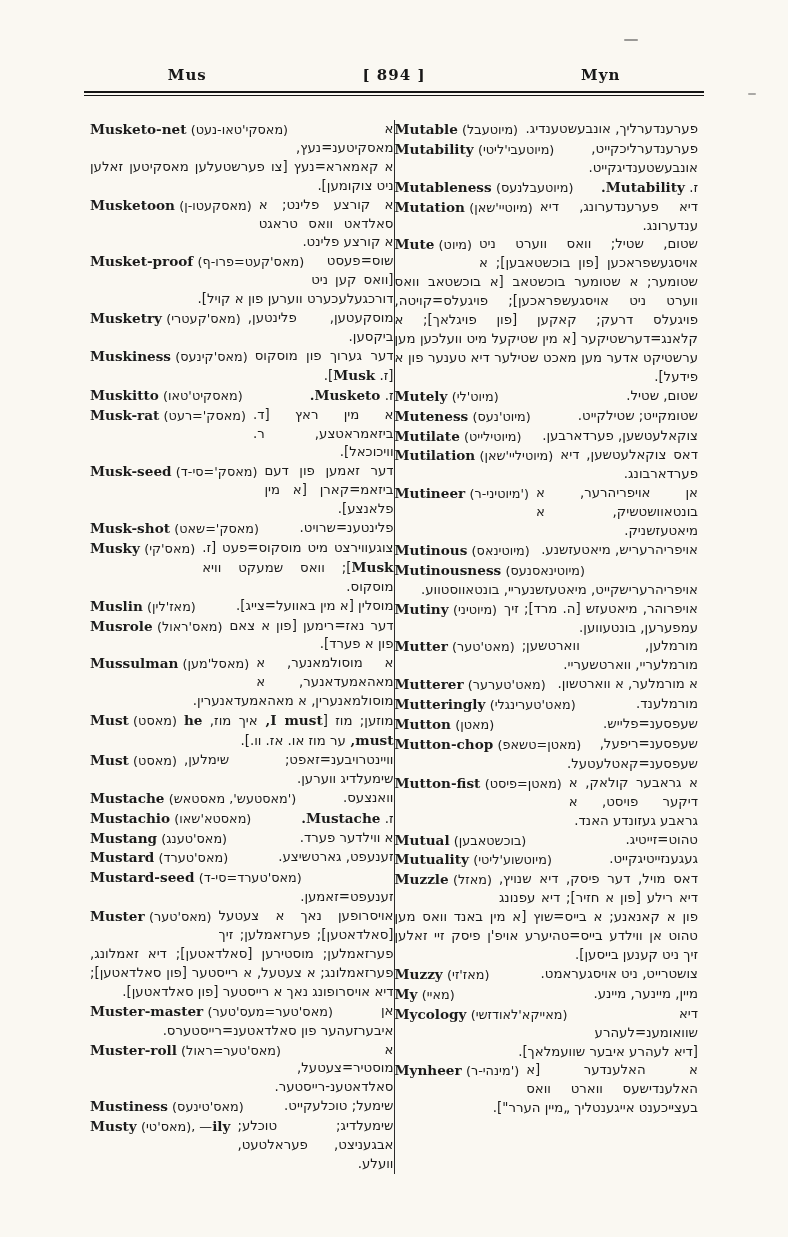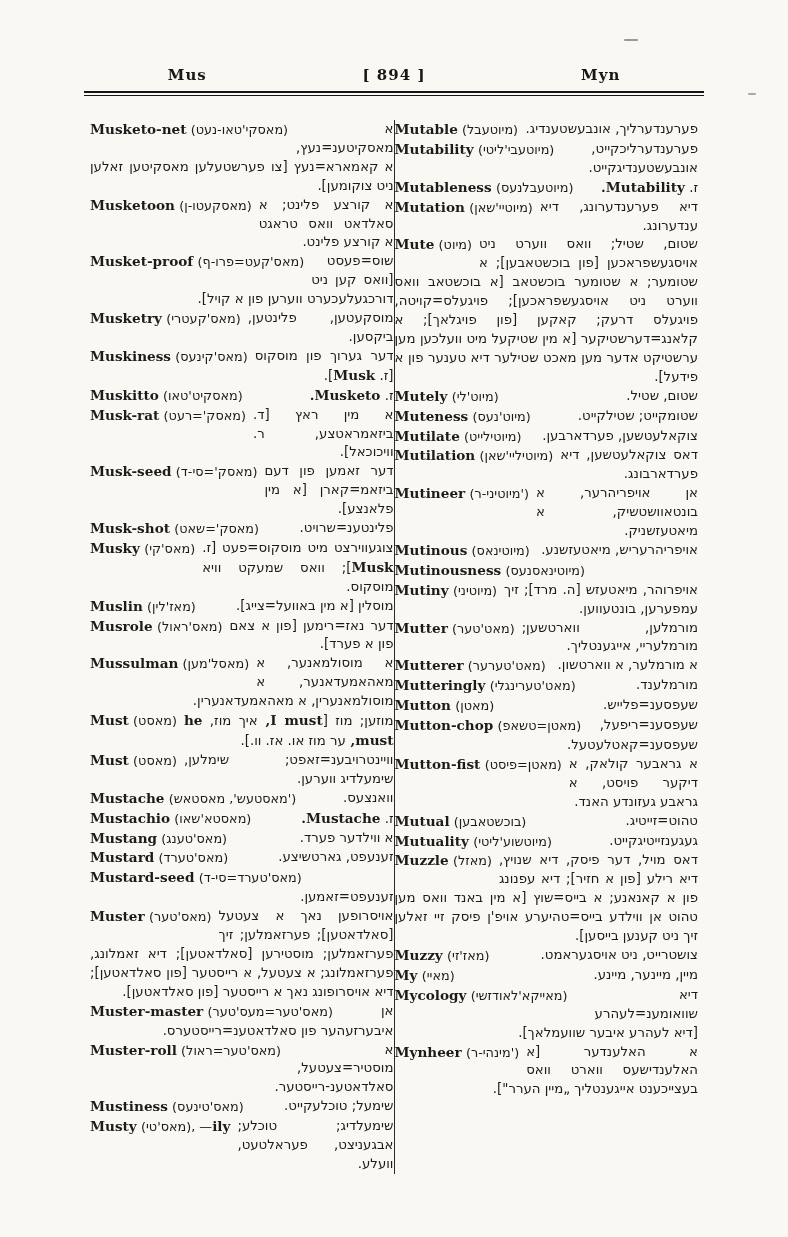--- a/index.html
+++ b/index.html
@@ -95,23 +95,23 @@
         <div class="entry"><span class="hw"><b>Mutability</b> <span class="pron">(מיוטעבי'ליטי)</span></span><span class="def">פערענדערליכקייט, אונבעשטענדיגקייט.</span></div>
         <div class="entry"><span class="hw"><b>Mutableness</b> <span class="pron">(מיוטעבלנעס)</span></span><span class="def">ז. <b>Mutability.</b></span></div>
         <div class="entry"><span class="hw"><b>Mutation</b> <span class="pron">(מיוטיי'שאן)</span></span><span class="def">דיא פערענדערונג, דיא ענדערונג.</span></div>
         <div class="entry"><span class="hw"><b>Mute</b> <span class="pron">(מיוט)</span></span><span class="def">שטום, שטיל; וואס ווערט ניט אויסגעשפראכען [פון בוכשטאבען]; א שטומער; א שטומער בוכשטאב [א בוכשטאב וואס ווערט ניט אויסגעשפראכען]; פויגעלס=קויטה, פויגעלס דרעק; קאקען [פון פויגלאך]; א קלאנג=דערשטיקער [א מין שטיקעל מיט וועלכען מען ערשטיקט אדער מען מאכט שטילער דיא טענער פון א פידעל].</span></div>
         <div class="entry"><span class="hw"><b>Mutely</b> <span class="pron">(מיוט'לי)</span></span><span class="def">שטום, שטיל.</span></div>
         <div class="entry"><span class="hw"><b>Muteness</b> <span class="pron">(מיוט'נעס)</span></span><span class="def">שטומקייט; שטילקייט.</span></div>
         <div class="entry"><span class="hw"><b>Mutilate</b> <span class="pron">(מיוטילייט)</span></span><span class="def">צוקאלעטשען, פערדארבען.</span></div>
         <div class="entry"><span class="hw"><b>Mutilation</b> <span class="pron">(מיוטיליי'שאן)</span></span><span class="def">דאס צוקאלעטשען, דיא פערדארבונג.</span></div>
         <div class="entry"><span class="hw"><b>Mutineer</b> <span class="pron">(מיוטיני-ר')</span></span><span class="def">אן אויפריהרער, א בונטאוושטשיק, א מיאטעזשניק.</span></div>
         <div class="entry"><span class="hw"><b>Mutinous</b> <span class="pron">(מיוטינאס)</span></span><span class="def">אויפריהרעריש, מיאטעזשנע.</span></div>
-        <div class="entry"><span class="hw"><b>Mutinousness</b> <span class="pron">(מיוטינאסנעס)</span></span></div>
+        <div class="entry"><span class="hw"><b>Mutinousness</b> <span class="pron">(מיוטינאסנעס)</span></span><span class="def">אויפריהרערישקייט, מיאטעזשנעריי, בונטאווסטווע.</span></div>
         <div class="entry"><span class="hw"><b>Mutiny</b> <span class="pron">(מיוטיני)</span></span><span class="def">אויפרוהר, מיאטעזש [ה. מרד]; זיך עמפערען, בונטעווען.</span></div>
-        <div class="entry"><span class="hw"><b>Mutter</b> <span class="pron">(מאט'טער)</span></span><span class="def">מורמלען, ווארטשען; מורמלעריי, אייגענטליך.</span></div>
+        <div class="entry"><span class="hw"><b>Mutter</b> <span class="pron">(מאט'טער)</span></span><span class="def">מורמלען, ווארטשען; מורמלעריי, ווארטשעריי.</span></div>
         <div class="entry"><span class="hw"><b>Mutterer</b> <span class="pron">(מאט'טערער)</span></span><span class="def">א מורמלער, א ווארטשון.</span></div>
         <div class="entry"><span class="hw"><b>Mutteringly</b> <span class="pron">(מאט'טערינגלי)</span></span><span class="def">מורמלענד.</span></div>
         <div class="entry"><span class="hw"><b>Mutton</b> <span class="pron">(מאטן)</span></span><span class="def">שעפסענ=פלייש.</span></div>
         <div class="entry"><span class="hw"><b>Mutton-chop</b> <span class="pron">(מאטן=טשאפ)</span></span><span class="def">שעפסענ=ריפעל, שעפסענ=קאטלעטעל.</span></div>
         <div class="entry"><span class="hw"><b>Mutton-fist</b> <span class="pron">(מאטן=פיסט)</span></span><span class="def">א גראבער קולאק, א דיקער פויסט, א גראבע געזונדע האנד.</span></div>
         <div class="entry"><span class="hw"><b>Mutual</b> <span class="pron">(בוכשטאבען)</span></span><span class="def">טהוט=זייטיג.</span></div>
         <div class="entry"><span class="hw"><b>Mutuality</b> <span class="pron">(מיוטשוע'ליטי)</span></span><span class="def">געגענזייטיגקייט.</span></div>
         <div class="entry"><span class="hw"><b>Muzzle</b> <span class="pron">(מאזל)</span></span><span class="def">דאס מויל, דער פיסק, דיא שנויץ, דיא רילע [פון א חזיר]; דיא עפנונג פון א קאנאנע; א בייס=שוץ [א מין באנד וואס מען טהוט אן ווילדע בייס=טהיערע אויפ'ן פיסק זיי זאלען זיך ניט קענען בייסען].</span></div>
         <div class="entry"><span class="hw"><b>Muzzy</b> <span class="pron">(מאז'זי)</span></span><span class="def">צושטרייט, ניט אויסגעראמט.</span></div>
         <div class="entry"><span class="hw"><b>My</b> <span class="pron">(מאיי)</span></span><span class="def">מיין, מיינער, מיינע.</span></div>

